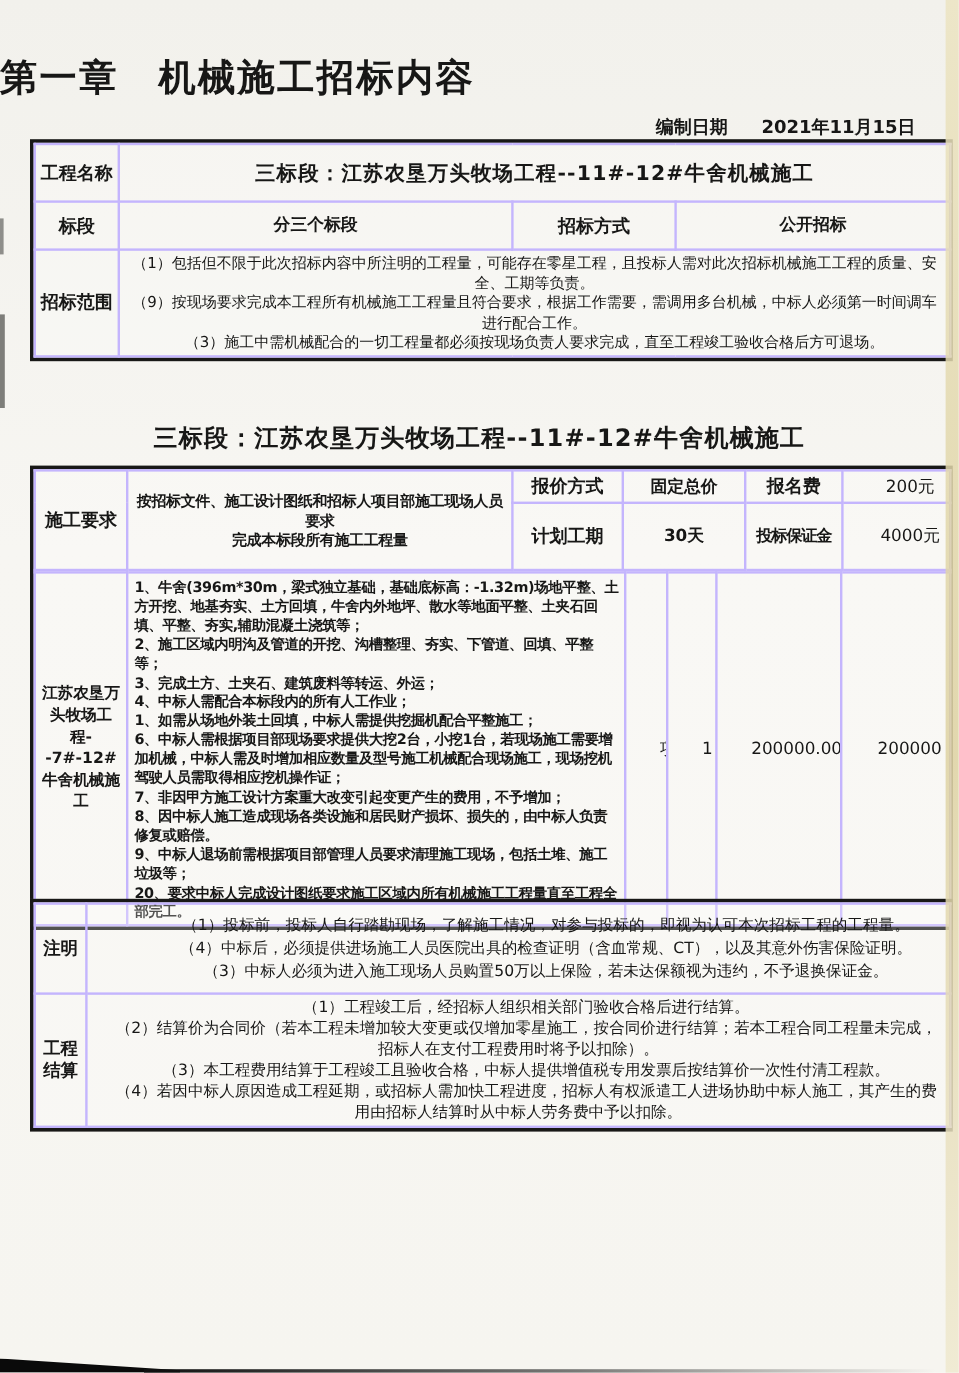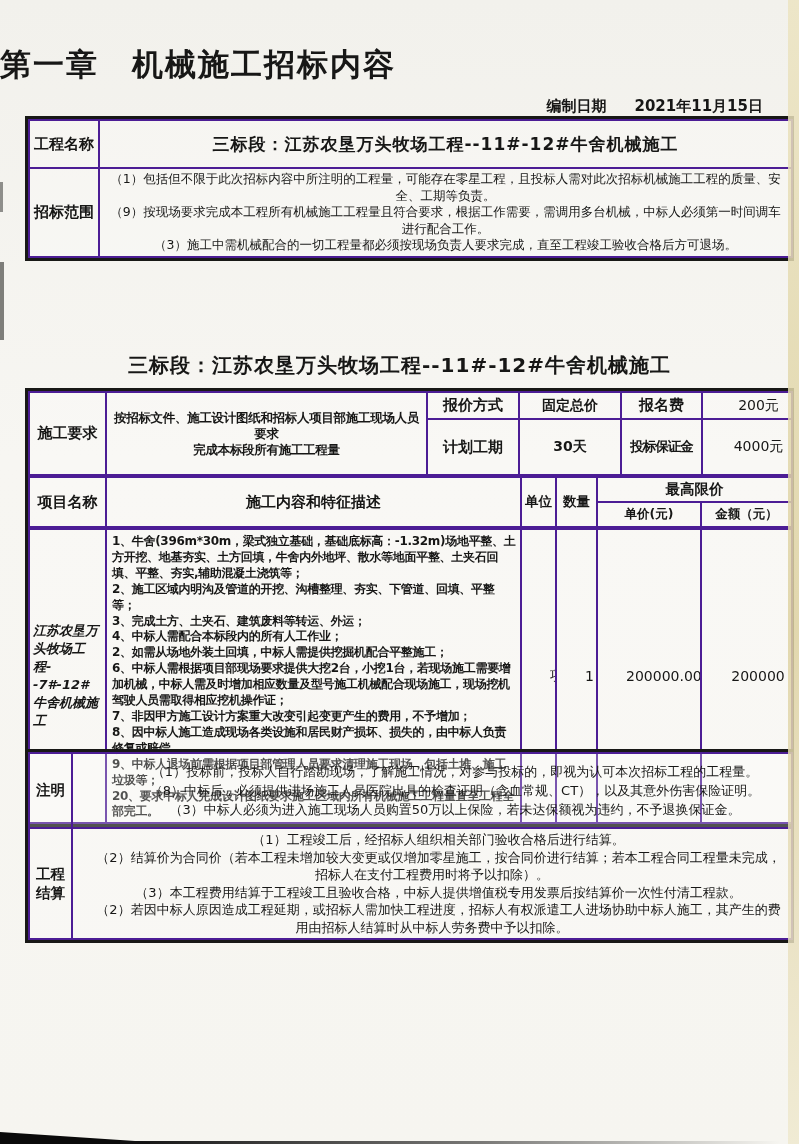--- a/index.html
+++ b/index.html
@@ -18,21 +18,21 @@
     position:absolute;top:97px;left:0;width:763px;
     text-align:right;font-size:15px;font-weight:bold;
   }
   .date-line .dl{margin-right:28px;}
   .doc-table{
     position:absolute;left:25px;width:763px;
     border:3px solid #181816;background:rgba(255,255,255,0.25);
   }
   table{border-collapse:collapse;width:100%;table-layout:fixed;}
   td{
-    border:2px solid #4c1d95;
+    border:2px solid #c4b5fd;
     font-size:13px;font-weight:600;
     padding:2px 5px;vertical-align:middle;
     overflow:hidden;
   }
   td.lab{text-align:center;font-size:15px;font-weight:bold;padding:2px 2px;}
   td.cen{text-align:center;}
   .big-val{font-size:17px;font-weight:bold;text-align:center;letter-spacing:1px;}
   .section-title{
     position:absolute;top:352px;left:0;width:100%;
     text-align:center;font-size:20px;font-weight:bold;letter-spacing:1px;
@@ -42,21 +42,21 @@
     margin:0;font-size:12.5px;line-height:16.5px;font-weight:400;text-align:center;
   }
   .note-text p{font-size:13px;line-height:19px;margin-left:46px;}
   .settle-text p{font-size:13px;line-height:17.5px;text-indent:1em;}
   .content-cell{vertical-align:top;padding:4px 4px 2px 5px;}
   .content-cell p{
     margin:0;font-size:12px;line-height:15.9px;font-weight:600;letter-spacing:-0.3px;
   }
   .num{font-size:14px;font-weight:400;text-align:center;padding-left:28px;}
   .mini{font-size:12.5px;font-weight:bold;text-align:center;}
-  .proj-cell{font-size:13px;font-weight:600;text-align:left;line-height:18px;padding:2px 3px;font-style:italic;}
+  .proj-cell{font-size:13px;font-weight:600;text-align:center;line-height:18px;padding:2px 3px;}
   
   .edge-strip{
     position:absolute;right:0;top:0;width:11px;height:1144px;
     background:linear-gradient(180deg,#ece4c2 0%,#e3d9ae 30%,#ded2a2 55%,#e8dfbd 80%,#efe9cf 100%);
     opacity:.85;
   }
   .edge-mark1{position:absolute;left:0;top:182px;width:3px;height:30px;background:#3a3a38;opacity:.55;}
   .edge-mark2{position:absolute;left:0;top:262px;width:4px;height:78px;background:#2e2e2c;opacity:.6;}
   .bottom-wedge{
     position:absolute;left:0;bottom:0;width:150px;height:17px;background:#0a0a0a;
@@ -81,20 +81,26 @@
     <colgroup>
         <col style="width:70px">
         <col style="width:328px">
         <col style="width:136px">
         <col style="width:229px">
       </colgroup>
     <tbody>
         <tr style="height:48px">
       <td class="lab">工程名称</td>
       <td colspan="3" class="big-val">三标段：江苏农垦万头牧场工程--11#-12#牛舍机械施工</td>
+    </tr>
+    <tr style="height:40px">
+      <td class="lab">标段</td>
+      <td class="cen" style="font-size:14px">分三个标段</td>
+      <td class="lab">招标方式</td>
+      <td class="cen" style="font-size:14px">公开招标</td>
     </tr>
     <tr style="height:81px" class="scope">
       <td class="lab">招标范围</td>
       <td colspan="3" class="scope-text">
         <p>（1）包括但不限于此次招标内容中所注明的工程量，可能存在零星工程，且投标人需对此次招标机械施工工程的质量、安全、工期等负责。</p>
         <p>（9）按现场要求完成本工程所有机械施工工程量且符合要求，根据工作需要，需调用多台机械，中标人必须第一时间调车进行配合工作。</p>
         <p>（3）施工中需机械配合的一切工程量都必须按现场负责人要求完成，直至工程竣工验收合格后方可退场。</p>
       </td>
     </tr>
   </tbody>
@@ -128,62 +134,39 @@
     </tr>
     <tr style="height:26px">
       <td class="lab">计划工期</td>
       <td class="cen" style="font-size:14px">30天</td>
       <td class="lab" style="font-size:13.5px;letter-spacing:-1px;padding:18px 0">投标保证金</td>
       <td class="num">4000元</td>
     </tr>
   </tbody>
     </table>
 
-  <table>
-    <colgroup>
-        <col style="width:77px">
-        <col style="width:415px">
-        <col style="width:35px">
-        <col style="width:41px">
-        <col style="width:104px">
-        <col style="width:91px">
-      </colgroup>
-    <tbody>
-        <tr style="height:25px">
-      <td rowspan="2" class="lab">项目名称</td>
-      <td rowspan="2" class="lab" style="font-size:15px">施工内容和特征描述</td>
-      <td rowspan="2" class="lab" style="font-size:13.5px;padding:2px 0">单位</td>
-      <td rowspan="2" class="lab" style="font-size:13.5px;padding:2px 0">数量</td>
-      <td colspan="2" class="lab" style="font-size:14.5px">最高限价</td>
-    </tr>
-    <tr style="height:25px">
-      <td class="mini">单价(元)</td>
-      <td class="mini">金额（元）</td>
-    </tr>
-  </tbody>
-    </table>
 
   <table>
     <colgroup>
         <col style="width:77px">
         <col style="width:415px">
         <col style="width:35px">
         <col style="width:41px">
         <col style="width:104px">
         <col style="width:91px">
       </colgroup>
     <tbody>
         <tr style="height:252px">
       <td class="proj-cell">江苏农垦万头牧场工程--7#-12#牛舍机械施工</td>
       <td class="content-cell">
         <p>1、牛舍(396m*30m，梁式独立基础，基础底标高：-1.32m)场地平整、土方开挖、地基夯实、土方回填，牛舍内外地坪、散水等地面平整、土夹石回填、平整、夯实,辅助混凝土浇筑等；</p>
         <p>2、施工区域内明沟及管道的开挖、沟槽整理、夯实、下管道、回填、平整等；</p>
         <p>3、完成土方、土夹石、建筑废料等转运、外运；</p>
         <p>4、中标人需配合本标段内的所有人工作业；</p>
-        <p>2、如需从场地外装土回填，中标人需提供挖掘机配合平整施工；</p>
+        <p>1、如需从场地外装土回填，中标人需提供挖掘机配合平整施工；</p>
         <p>6、中标人需根据项目部现场要求提供大挖2台，小挖1台，若现场施工需要增加机械，中标人需及时增加相应数量及型号施工机械配合现场施工，现场挖机驾驶人员需取得相应挖机操作证；</p>
         <p>7、非因甲方施工设计方案重大改变引起变更产生的费用，不予增加；</p>
         <p>8、因中标人施工造成现场各类设施和居民财产损坏、损失的，由中标人负责修复或赔偿。</p>
         <p>9、中标人退场前需根据项目部管理人员要求清理施工现场，包括土堆、施工垃圾等；</p>
         <p>20、要求中标人完成设计图纸要求施工区域内所有机械施工工程量直至工程全部完工。</p>
       </td>
       <td class="num">项</td>
       <td class="num">1</td>
       <td class="num">200000.00</td>
       <td class="num">200000</td>
@@ -196,31 +179,31 @@
   <table>
     <colgroup>
         <col style="width:43px">
         <col style="width:720px">
       </colgroup>
     <tbody>
         <tr style="height:75px">
       <td class="lab" style="font-size:14.5px;padding:2px 1px">注明</td>
       <td class="note-text">
         <p>（1）投标前，投标人自行踏勘现场，了解施工情况，对参与投标的，即视为认可本次招标工程的工程量。</p>
-        <p>（8）中标后，必须提供进场施工人员医院出具的检查证明（含血常规、CT），以及其意外伤害保险证明。</p>
+        <p>（4）中标后，必须提供进场施工人员医院出具的检查证明（含血常规、CT），以及其意外伤害保险证明。</p>
         <p>（3）中标人必须为进入施工现场人员购置50万以上保险，若未达保额视为违约，不予退换保证金。</p>
       </td>
     </tr>
     <tr style="height:108px">
       <td class="lab" style="font-size:14.5px;padding:2px 1px;line-height:19px">工程结算</td>
       <td class="settle-text">
         <p>（1）工程竣工后，经招标人组织相关部门验收合格后进行结算。</p>
         <p>（2）结算价为合同价（若本工程未增加较大变更或仅增加零星施工，按合同价进行结算；若本工程合同工程量未完成，招标人在支付工程费用时将予以扣除）。</p>
         <p>（3）本工程费用结算于工程竣工且验收合格，中标人提供增值税专用发票后按结算价一次性付清工程款。</p>
-        <p>（2）若因中标人原因造成工程延期，或招标人需加快工程进度，招标人有权派遣工人进场协助中标人施工，其产生的费用由招标人结算时从中标人劳务费中予以扣除。</p>
+        <p>（4）若因中标人原因造成工程延期，或招标人需加快工程进度，招标人有权派遣工人进场协助中标人施工，其产生的费用由招标人结算时从中标人劳务费中予以扣除。</p>
       </td>
     </tr>
   </tbody>
     </table>
 </div>
 
 <div class="edge-strip"></div>
 <div class="edge-mark1"></div>
 <div class="edge-mark2"></div>
 <div class="bottom-wedge"></div>

